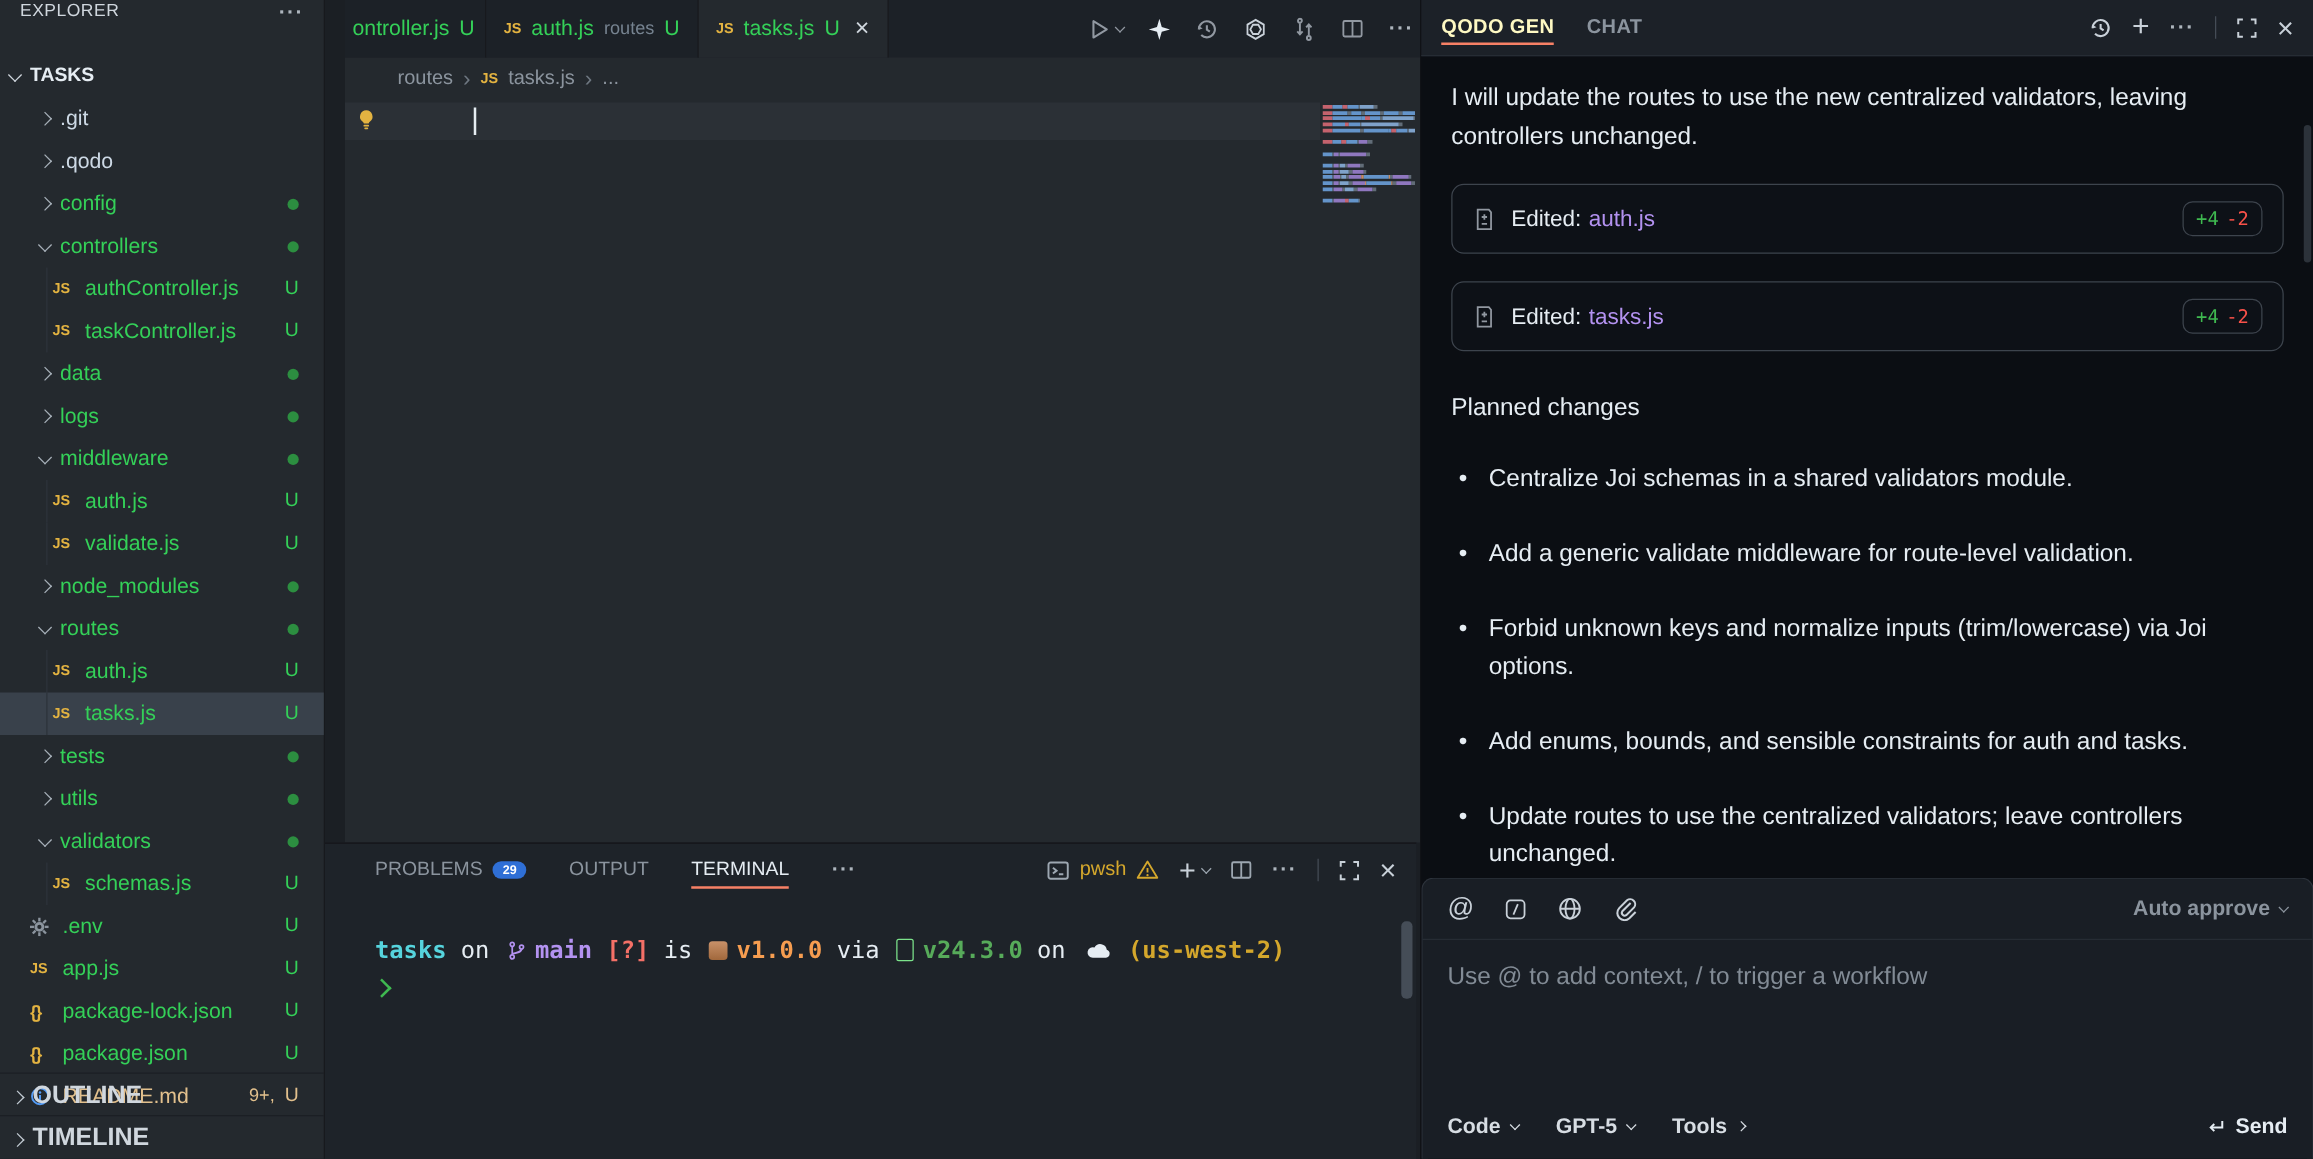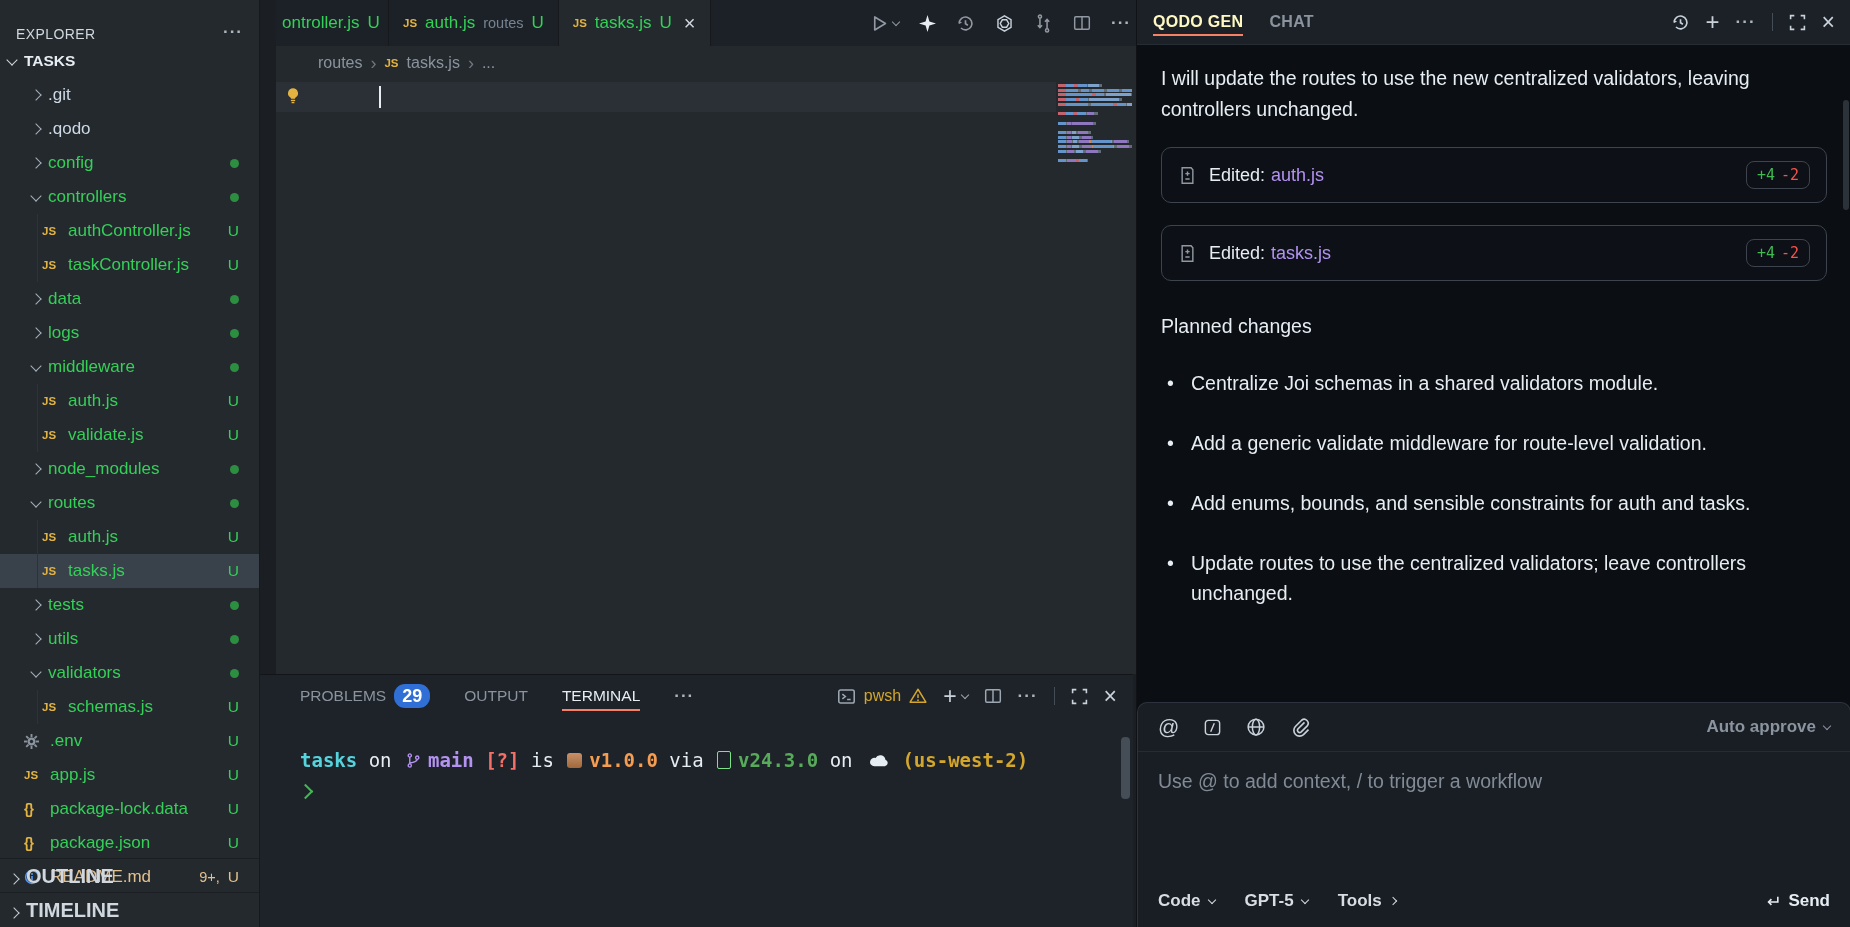--- a/index.html
+++ b/index.html
@@ -8,21 +8,21 @@
   #sidebar{position:absolute;left:0;top:0;width:259px;height:927px;background:#24292e;border-right:1px solid #17191d;}
   #editor{position:absolute;left:276px;top:0;width:873px;height:674px;background:#24292e;}
   #panel{position:absolute;left:260px;top:674px;width:873px;height:253px;background:#1e2329;border-top:1px solid #141518;}
   #qodo{position:absolute;left:1136px;top:0;width:714px;height:927px;background:#0b0e13;border-left:1px solid #101216;}
   
   .cv{display:inline-block;width:7px;height:7px;border-right:1.7px solid currentColor;border-bottom:1.7px solid currentColor;}
   .cv.down{transform:rotate(45deg);margin-top:-3px;}
   .cv.right{transform:rotate(-45deg);}
   .cv.sm{width:5px;height:5px;}
   
-  .sb-head{height:42px;display:flex;align-items:flex-end;color:#d0d7de;font-size:14px;letter-spacing:.4px;padding:0 16px;}
+  .sb-head{height:42px;display:flex;align-items:flex-start;color:#d0d7de;font-size:14px;letter-spacing:.4px;padding:0 16px;}
   .sb-head .sp{flex:1}
   .dots{color:#adb5bd;font-weight:700;font-size:17px;letter-spacing:1px;cursor:default;}
   #tree{position:absolute;top:44px;left:0;right:0;}
   .trow{height:34px;display:flex;align-items:center;position:relative;font-size:17px;color:#cdd9e5;cursor:pointer;}
   .trow.sel{background:#39414b;}
   .trow .twisty{width:14px;margin-left:32px;color:#a7b0b9;display:flex;align-items:center;}
   .trow.rootrow .twisty{margin-left:8px;color:#d0d7de;}
   .trow.filetop{padding-left:24px;}
   .trow.nested{padding-left:42px;}
   .trow.nested::before{content:"";position:absolute;left:37px;top:0;bottom:0;width:1px;background:#2c333b;}
@@ -61,21 +61,21 @@
   #minimap{position:absolute;top:84px;left:782px;width:88px;overflow:hidden;}
   .mrow{height:3px;margin-bottom:1.7px;display:flex;}
   .mrow span{height:3px;display:inline-block;opacity:.75;}
   .mk-k{background:#f97583;} .mk-v{background:#79b8ff;} .mk-f{background:#b392f0;} .mk-s{background:#9ecbff;}
   .mk-p{background:#768390;} .mk-b{background:#79b8ff;} .mk-n{background:#ffab70;}
   
   #ptabs{height:42px;display:flex;align-items:center;padding-left:40px;gap:34px;font-size:15.5px;color:#8b949e;}
   .ptab{display:flex;align-items:center;gap:8px;height:100%;cursor:pointer;position:relative;}
   .ptab.active{color:#e6edf3;}
   .ptab.active::after{content:"";position:absolute;left:0;right:0;bottom:6px;height:2px;background:#f78166;}
-  .pbadge{background:#2f6fd6;color:#fff;border-radius:11px;padding:1.5px 8px;font-size:18px;font-weight:700;}
+  .pbadge{background:#2f6fd6;color:#fff;border-radius:11px;padding:1.5px 8px;font-size:10px;font-weight:700;}
   #ptools{flex:1;display:flex;align-items:center;justify-content:flex-end;gap:16px;padding-right:16px;color:#9da7b1;}
   .pwshlbl{color:#d4a72c;font-size:16px;}
   .vdiv{width:1px;height:18px;background:#444c56;}
   #termbody{position:absolute;left:40px;top:74px;font-size:19px;font-family:"DejaVu Sans Mono",monospace;color:#e6edf3;}
   #prompt{display:flex;align-items:center;gap:0;white-space:pre;}
   .sg-dir{color:#56d4dd;font-weight:700;} .sg-branch{color:#b392f0;font-weight:700;}
   .sg-error{color:#f47067;font-weight:700;} .sg-version{color:#f69d50;font-weight:700;}
   .sg-node{color:#57ab5a;font-weight:700;} .sg-region{color:#d4a72c;font-weight:700;} .sg-plain{color:#e6edf3;}
   .pkgbox{display:inline-block;width:15px;height:15px;border-radius:3px;background:linear-gradient(#c89169,#a1683c);margin:0 7px 0 2px;}
   .tofu{display:inline-block;width:12px;height:16px;border:1.4px solid #7ce38b;border-radius:2px;margin:0 7px 0 2px;}
@@ -326,21 +326,21 @@
         </span>
         <span class="tlabel t-un">app.js</span>
         <span class="tmeta">
           <span class="uU">U</span>
         </span>
       </div>
       <div class="trow   filetop">
       <span class="ficon">
           <span class="json-ic">{}</span>
         </span>
-        <span class="tlabel t-un">package-lock.data</span>
+        <span class="tlabel t-un">package-lock.json</span>
         <span class="tmeta">
           <span class="uU">U</span>
         </span>
       </div>
       <div class="trow   filetop">
       <span class="ficon">
           <span class="json-ic">{}</span>
         </span>
         <span class="tlabel t-un">package.json</span>
         <span class="tmeta">
@@ -755,20 +755,21 @@
      <span class="lbl">Edited:</span>
           <span class="fname">tasks.js</span>
      <span class="sp"></span>
      <span class="diffbadge"><span class="add">+4</span><span class="del">-2</span></span>
    </div>
       </div>
     <div class="qtitle">Planned changes</div>
     <ul id="qbullets">
         <li>Centralize Joi schemas in a shared validators module.</li>
         <li>Add a generic validate middleware for route-level validation.</li>
+        <li>Forbid unknown keys and normalize inputs (trim/lowercase) via Joi options.</li>
         <li>Add enums, bounds, and sensible constraints for auth and tasks.</li>
         <li>Update routes to use the centralized validators; leave controllers unchanged.</li>
       </ul>
   </div>
   <div id="qscroll"></div>
 
   <div id="composer">
     <div id="crow1">
       <span class="atglyph">@</span>
       <span>

